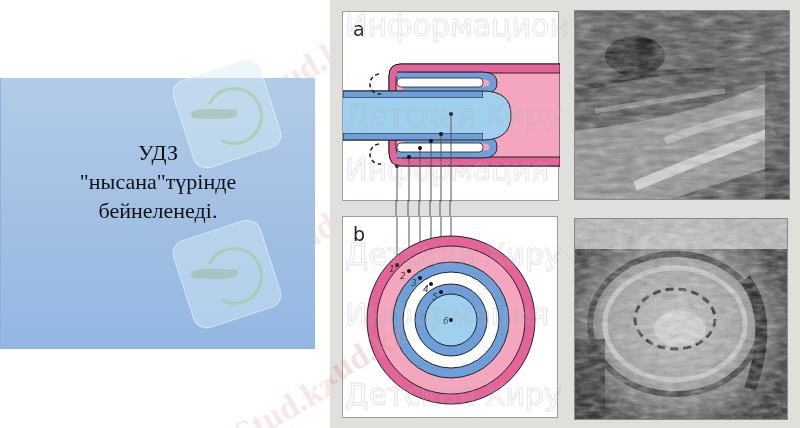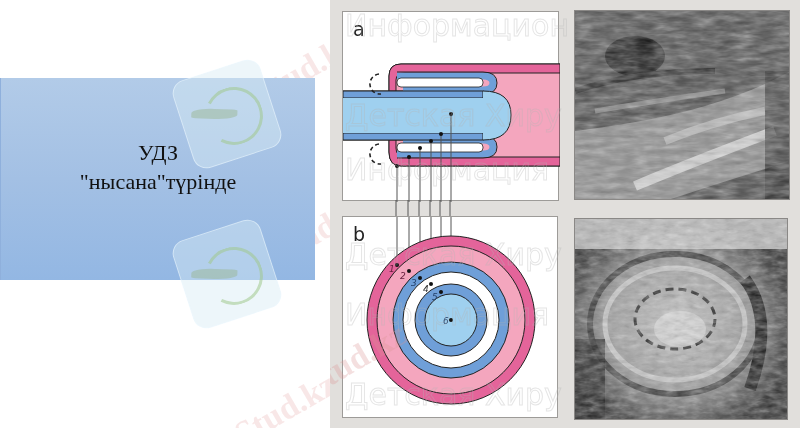--- a/index.html
+++ b/index.html
@@ -1,21 +1,21 @@
 <!DOCTYPE html>
 <html><head>
 <meta charset="utf-8">
 <style>
   * { margin: 0; padding: 0; box-sizing: border-box; }
   html, body { width: 800px; height: 428px; overflow: hidden; background: #ffffff; }
   body { position: relative; font-family: "Liberation Serif", serif; }
 
   .slide-left { position: absolute; left: 0; top: 0; width: 330px; height: 428px; background: #ffffff; }
   .textbox {
-    position: absolute; left: 0; top: 78px; width: 315px; height: 202px;
+    position: absolute; left: 0; top: 78px; width: 315px; height: 271px;
     background: linear-gradient(180deg, #b2cbe8 0%, #a3c0e4 50%, #93b7e3 100%);
     border-left: 1px solid #8fb0dc;
   }
   .textbox .lines {
     position: absolute; left: 0; right: 0; top: 60px; text-align: center;
     font-family: "Liberation Serif", serif; font-size: 22px; line-height: 29px; color: #111;
   }
   .textbox .lines .l2, .textbox .lines .l3, .textbox .lines .l4 { font-size: 22px; }
   .wm-logo {
     position: absolute; width: 92px; height: 92px; border-radius: 14px;
@@ -59,20 +59,21 @@
   <div class="wm-text" style="left:250px; top:50px;">Stud.kz</div>
   <div class="wm-text" style="left:270px; top:220px;">Stud</div>
   <div class="wm-text" style="left:230px; top:390px;">Stud.kz</div>
 
   <div class="textbox">
     <div class="wm-logo" style="left:180px; top:-10px;"></div>
     <div class="wm-logo" style="left:180px; top:150px;"></div>
     <div class="lines">
       <div class="l1">УДЗ</div>
       <div class="l3">"нысана"түрінде</div>
+      <div class="l4">бейнеленеді.</div>
     </div>
   </div>
 </div>
 
 <div class="figure">
 
   <div class="panel panel-a">
     <svg class="diagram-svg" width="217" height="190" viewBox="0 0 217 190">
 
       <path d="M58 52 Q46 52 46 64 L46 140 Q46 154 58 154 L217 154 L217 52 Z" fill="#f4a6be" stroke="#222" stroke-width="1"></path>

